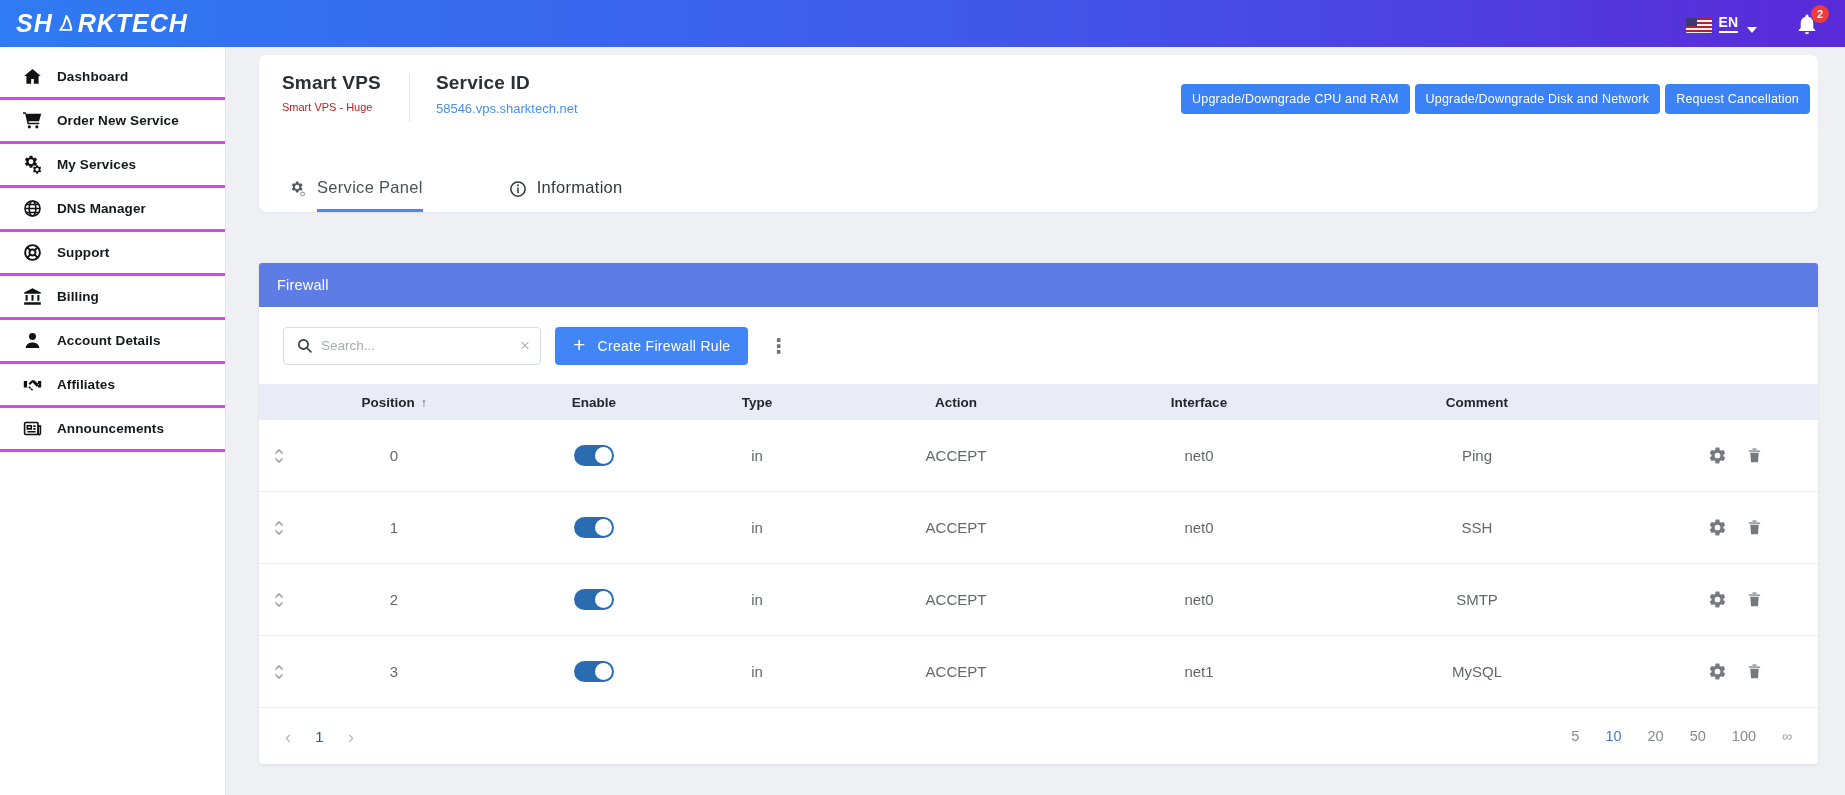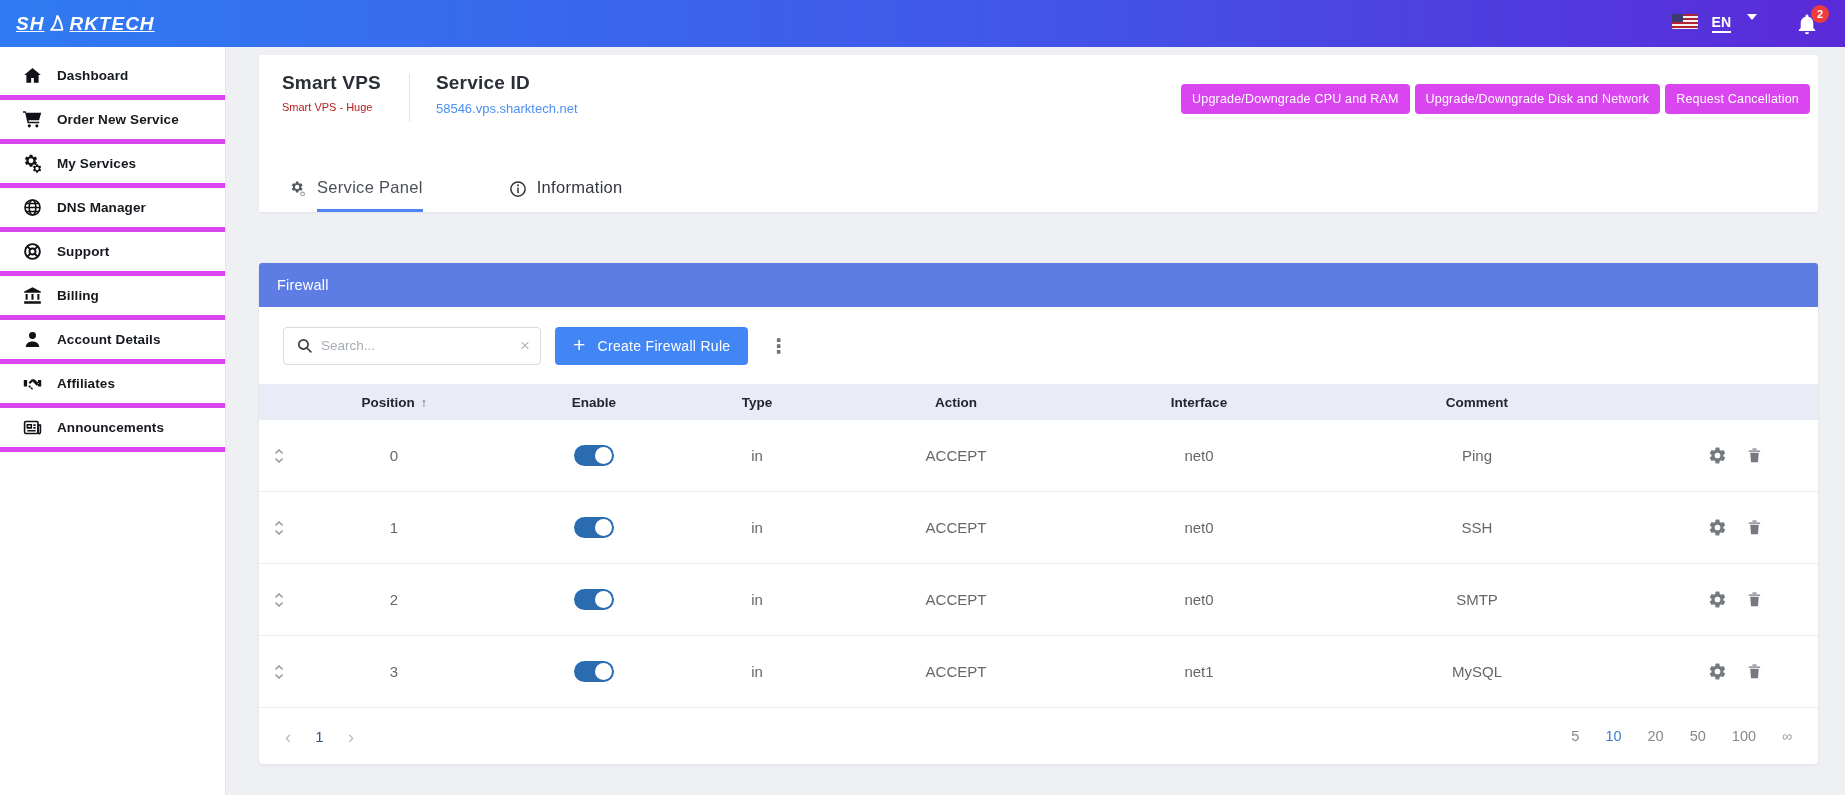--- a/index.html
+++ b/index.html
@@ -2,59 +2,59 @@
 <html><head>
 <meta charset="utf-8">
 <style>
   * { margin:0; padding:0; box-sizing:border-box; }
   html,body { width:1845px; height:795px; overflow:hidden; }
   body { font-family:"Liberation Sans","DejaVu Sans",sans-serif; background:#eef0f3; color:#1c1f24; }
 
   
   .topbar { height:47px; display:flex; align-items:center; justify-content:space-between;
             padding:0 26px 0 16px; background:linear-gradient(90deg,#2f7bf2 0%,#4157e8 55%,#5a2ad8 100%); }
-  .logo { display:flex; align-items:center; color:#fff; font-size:19px; font-weight:800;
-          font-style:italic; letter-spacing:1px;text-decoration:underline; }
+  .logo { display:flex; align-items:center; color:#fff; font-size:25px; font-weight:800;
+          font-style:italic; letter-spacing:1px; }
   .logo svg { margin:0 1px 2px 1px; transform:skewX(-8deg); }
   .topbar-right { display:flex; align-items:center; gap:38px; }
-  .lang { display:flex; align-items:flex-start; gap:14px; cursor:pointer; }
+  .lang { display:flex; align-items:flex-end; gap:7px; cursor:pointer; }
   .flag { width:26px; height:15px; border-radius:1px; position:relative;
           background:repeating-linear-gradient(#b22234 0 2px,#f2f2f2 2px 4px); }
   .flag::before { content:""; position:absolute; left:0; top:0; width:11px; height:8px; background:#3c3b6e; }
   .lang-code { color:#fff; font-weight:700; font-size:14px; border-bottom:2px solid #fff; padding-bottom:1px; }
   .caret { width:0; height:0; border-left:5px solid transparent; border-right:5px solid transparent;
            border-top:6px solid #fff; margin-left:2px; }
   .bell-wrap { position:relative; cursor:pointer; }
   .bell-wrap svg { display:block; }
   .badge { position:absolute; top:-7px; right:-10px; min-width:18px; height:18px; border-radius:9px;
            background:#ee3b3b; color:#fff; font-size:11px; font-weight:700;
            display:flex; align-items:center; justify-content:center; padding:0 4px; }
 
   
   .shell { display:flex; height:748px; }
   .sidebar { width:226px; background:#fff; border-right:1px solid #e3e5e9; padding-top:9px; }
   .side-item { height:44px; display:flex; align-items:center; gap:15px; padding:0 12px 0 23px;
-               border-bottom:5px solid #d946ef; cursor:pointer; }
+               border-bottom:3px solid #d946ef; cursor:pointer; }
   .side-item .icn { width:19px; height:19px; flex:0 0 19px; color:#101217; }
   .side-item .icn svg { width:19px; height:19px; display:block; }
   .side-label { font-size:13.5px; font-weight:700; color:#15181d; letter-spacing:.1px; }
 
   .main { flex:1; padding:8px 27px 0 33px; }
 
   
-  .svc-card { background:#fff; border-radius:2px; box-shadow:0 1px 2px rgba(20,30,60,.06);
+  .svc-card { background:#fff; border-radius:7px; box-shadow:0 1px 2px rgba(20,30,60,.06);
               height:157px; padding:17px 8px 0 23px; position:relative; }
   .svc-top { display:flex; align-items:flex-start; }
   .svc-block { padding-right:28px; }
   .svc-title { font-size:19px; font-weight:700; color:#2b2f36; letter-spacing:.2px; }
   .svc-sub { font-size:11px; color:#b91c1c; margin-top:7px; }
   .svc-divider { width:1px; background:#e2e4e8; height:48px; margin:2px 26px 0 0; }
   .svc-link { font-size:13px; color:#4a90f4; margin-top:7px; cursor:pointer; }
   .svc-actions { margin-left:auto; display:flex; gap:5px; padding-top:12px; }
-  .svc-btn { background:#d946ef; color:#fff; border:none; border-radius:4px; font-size:12.5px;
+  .svc-btn { background:#3b82f6; color:#fff; border:none; border-radius:4px; font-size:12.5px;
              font-family:inherit; padding:8px 11px; cursor:pointer; letter-spacing:.2px; }
 
   
   .tabs { position:absolute; left:31px; bottom:0; display:flex; gap:86px; }
   .tab { display:flex; align-items:center; gap:10px; cursor:pointer; padding-bottom:0; }
   .tab .ticn { color:#555a61; display:flex; }
   .tab-label { font-size:16.5px; color:#4c5057; letter-spacing:.3px; padding-bottom:12px;
                border-bottom:3px solid transparent; }
   .tab.active .tab-label { border-bottom-color:#4f86f7; color:#4c5057; }
   .tab.inactive .tab-label { color:#33373d; }

